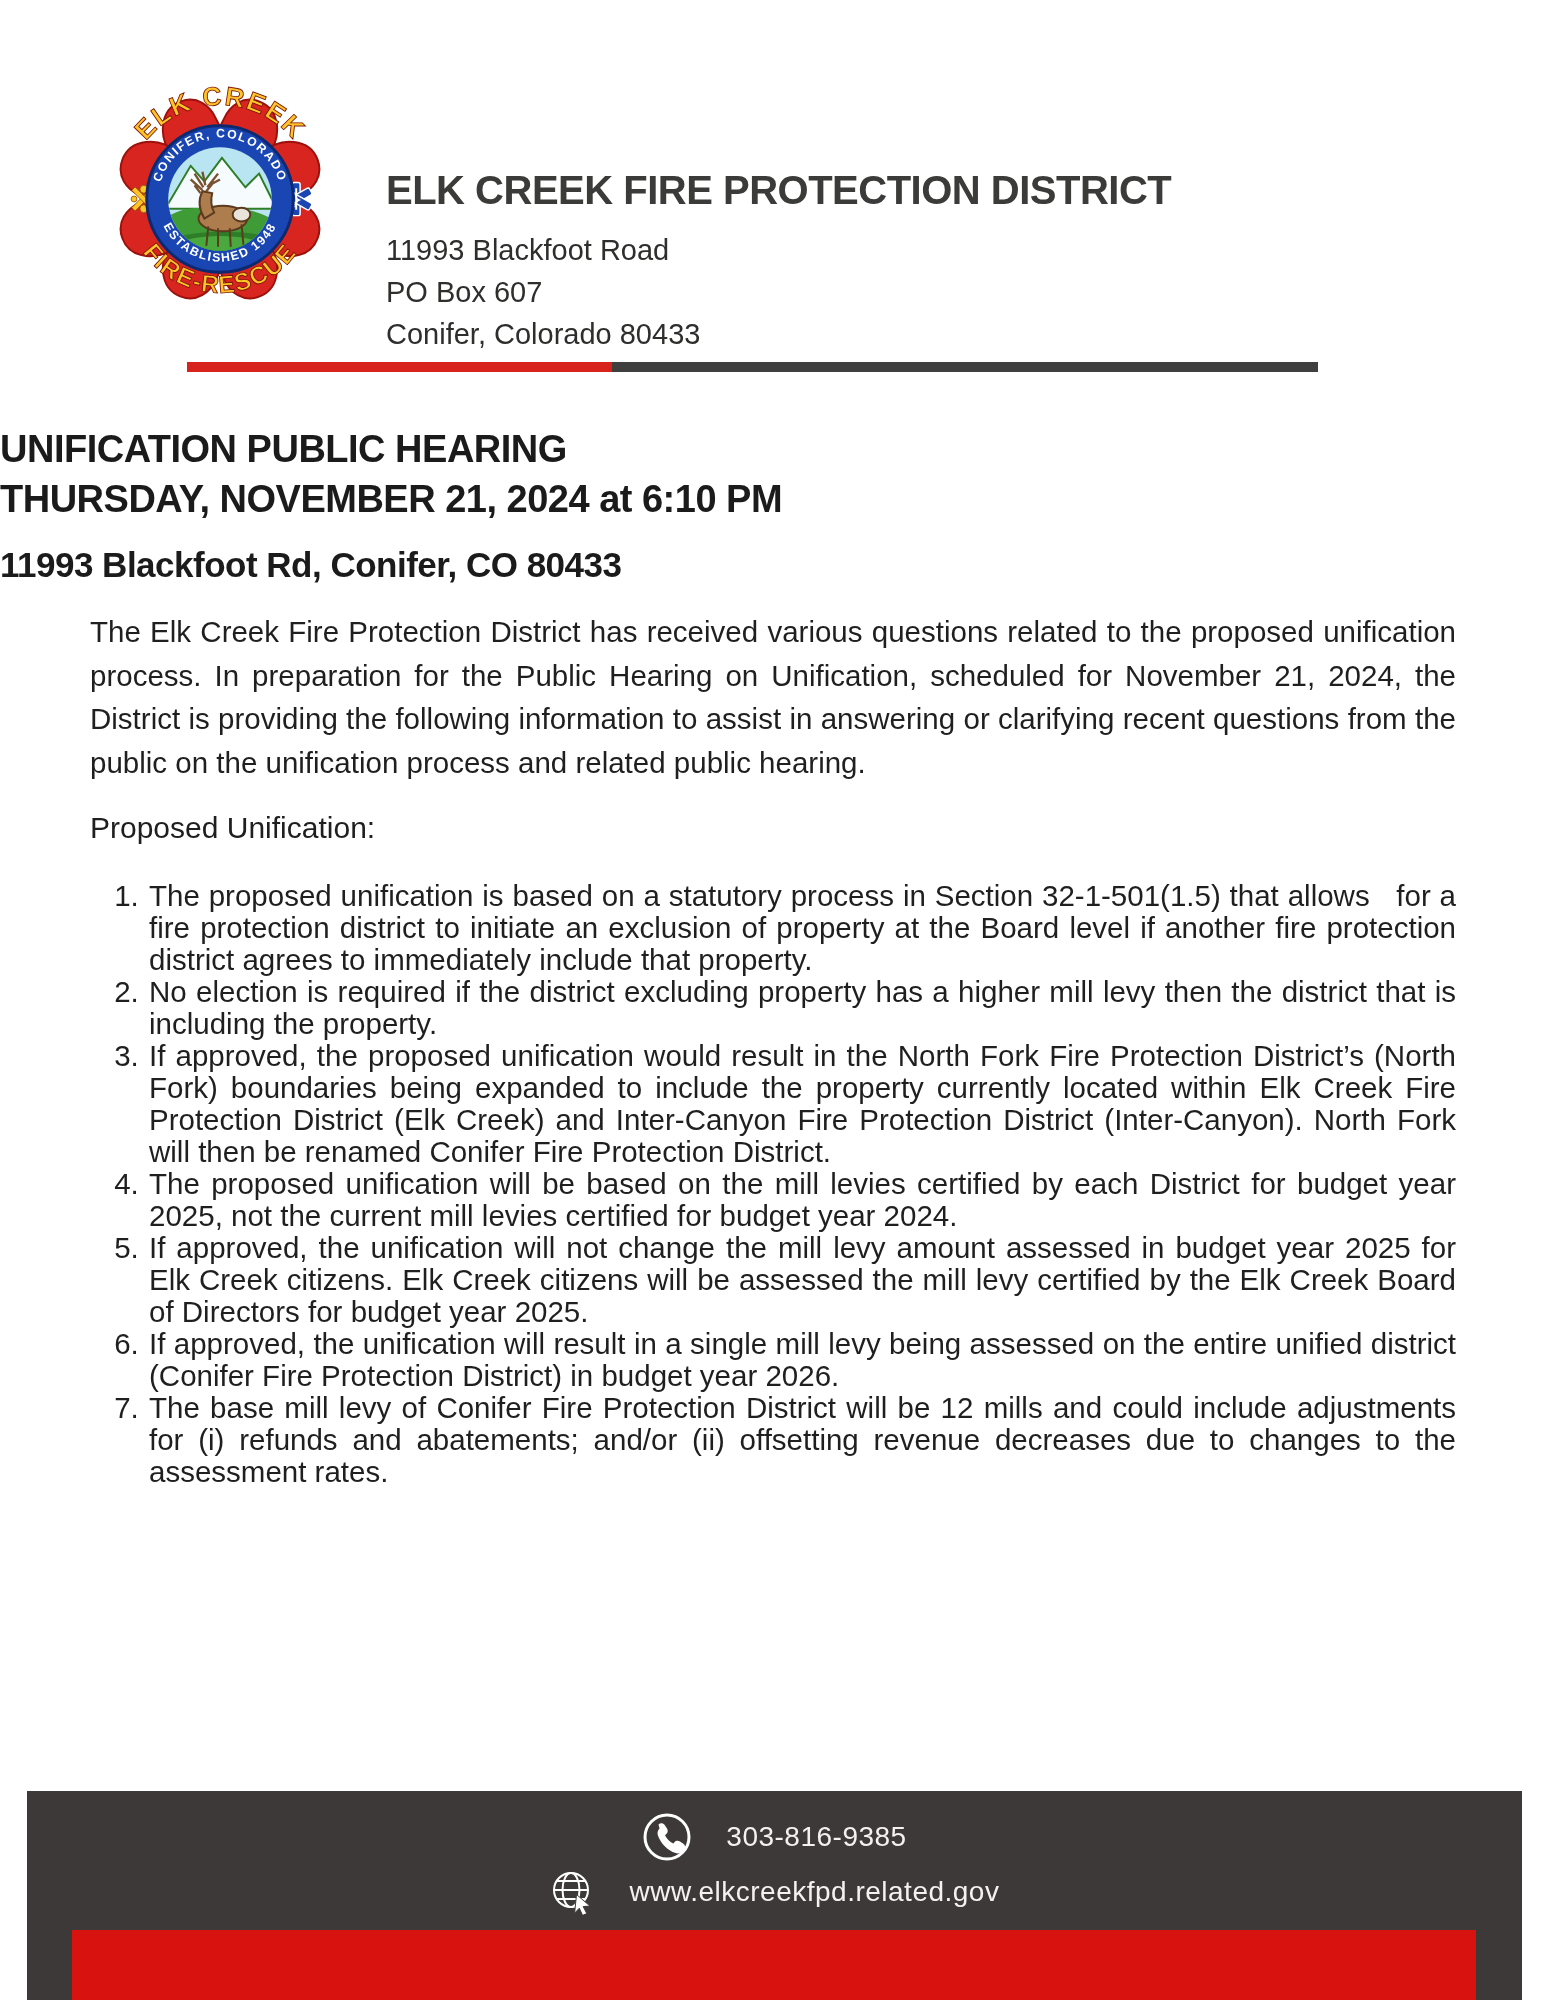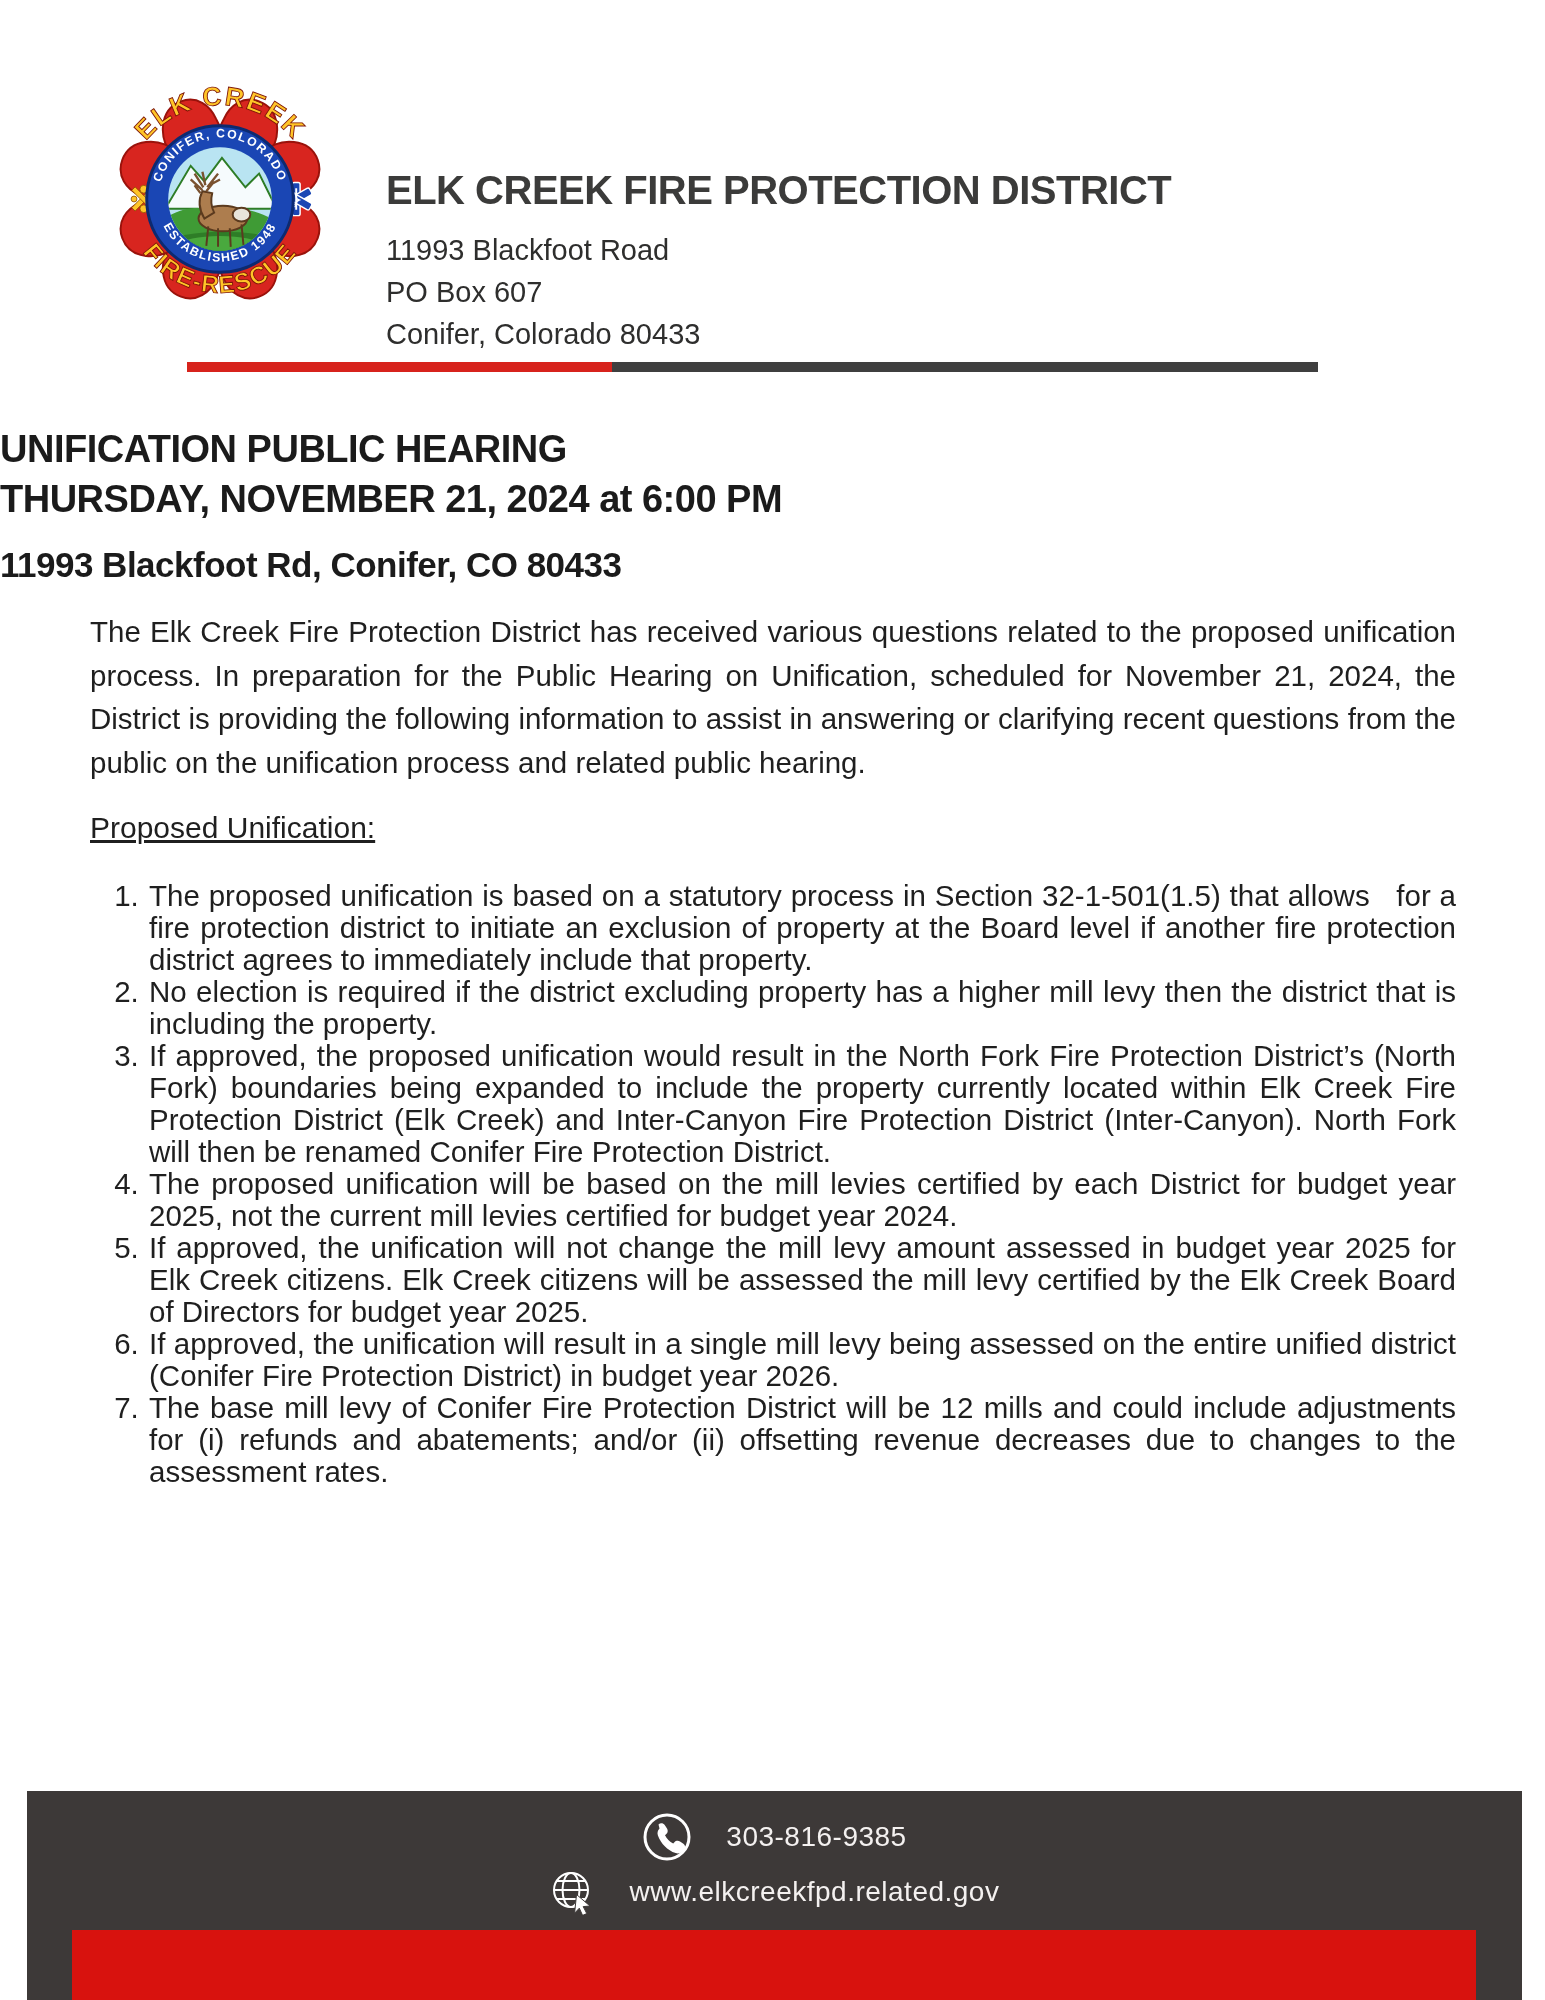--- a/index.html
+++ b/index.html
@@ -14,21 +14,21 @@
 
   .divider { position:absolute; left:187px; top:362px; width:1131px; height:10px;
              background:linear-gradient(to right, #d7231c 0px, #d7231c 425px, #3f3f3f 425px, #3f3f3f 100%); }
 
   .hearing-block { position:absolute; left:0; top:424px; width:100%; text-align:left; color:#1b1b1b; }
   .hearing-line { font-size:38px; font-weight:bold; letter-spacing:-0.5px; line-height:50px; }
   .hearing-location { margin-top:21px; font-size:35px; font-weight:bold; letter-spacing:-0.5px; }
 
   .content { position:absolute; left:90px; top:610px; width:1366px; }
   .intro { text-align:justify; font-size:29.5px; line-height:43.5px; color:#1f1f1f; }
-  .section-label { margin-top:27px; font-size:30px; color:#1f1f1f;text-decoration:underline; }
+  .section-label { margin-top:27px; font-size:30px; color:#1f1f1f; }
   ol.points { margin-top:35px; padding-left:57px; }
   ol.points li { text-align:justify; font-size:29.5px; line-height:32px; color:#1f1f1f; padding-left:2px; }
 
   .footer { position:absolute; left:27px; top:1791px; width:1495px; height:209px; background:#3d3938; }
   .contact-row { display:flex; justify-content:center; align-items:center; gap:34px; }
   .row-phone { margin-top:21px; }
   .row-web { margin-top:7px; }
   .contact-text { color:#f4f1f0; font-size:28px; letter-spacing:0.5px; }
   .red-bar { position:absolute; left:45px; top:139px; width:1404px; height:70px; background:#d8120e; }
 
@@ -118,21 +118,21 @@
     <div>11993 Blackfoot Road</div>
     <div>PO Box 607</div>
     <div>Conifer, Colorado 80433</div>
   </div>
 </header>
 
 <div class="divider"></div>
 
 <section class="hearing-block">
   <div class="hearing-line">UNIFICATION PUBLIC HEARING</div>
-  <div class="hearing-line">THURSDAY, NOVEMBER 21, 2024 at 6:00 PM</div>
+  <div class="hearing-line">THURSDAY, NOVEMBER 21, 2024 at 6:10 PM</div>
   <div class="hearing-location">11993 Blackfoot Rd, Conifer, CO 80433</div>
 </section>
 
 <main class="content">
   <p class="intro">The Elk Creek Fire Protection District has received various questions related to the proposed unification process. In preparation for the Public Hearing on Unification, scheduled for November 21, 2024, the District is providing the following information to assist in answering or clarifying recent questions from the public on the unification process and related public hearing.</p>
   <p class="section-label">Proposed Unification:</p>
   <ol class="points">
     <li>The proposed unification is based on a statutory process in Section 32-1-501(1.5) that allows&nbsp;&nbsp;&nbsp;for a fire protection district to initiate an exclusion of property at the Board level if another fire protection district agrees to immediately include that property.</li>
     <li>No election is required if the district excluding property has a higher mill levy then the district that is including the property.</li>
     <li>If approved, the proposed unification would result in the North Fork Fire Protection District’s (North Fork) boundaries being expanded to include the property currently located within Elk Creek Fire Protection District (Elk Creek) and Inter-Canyon Fire Protection District (Inter-Canyon). North Fork will then be renamed Conifer Fire Protection District.</li>

